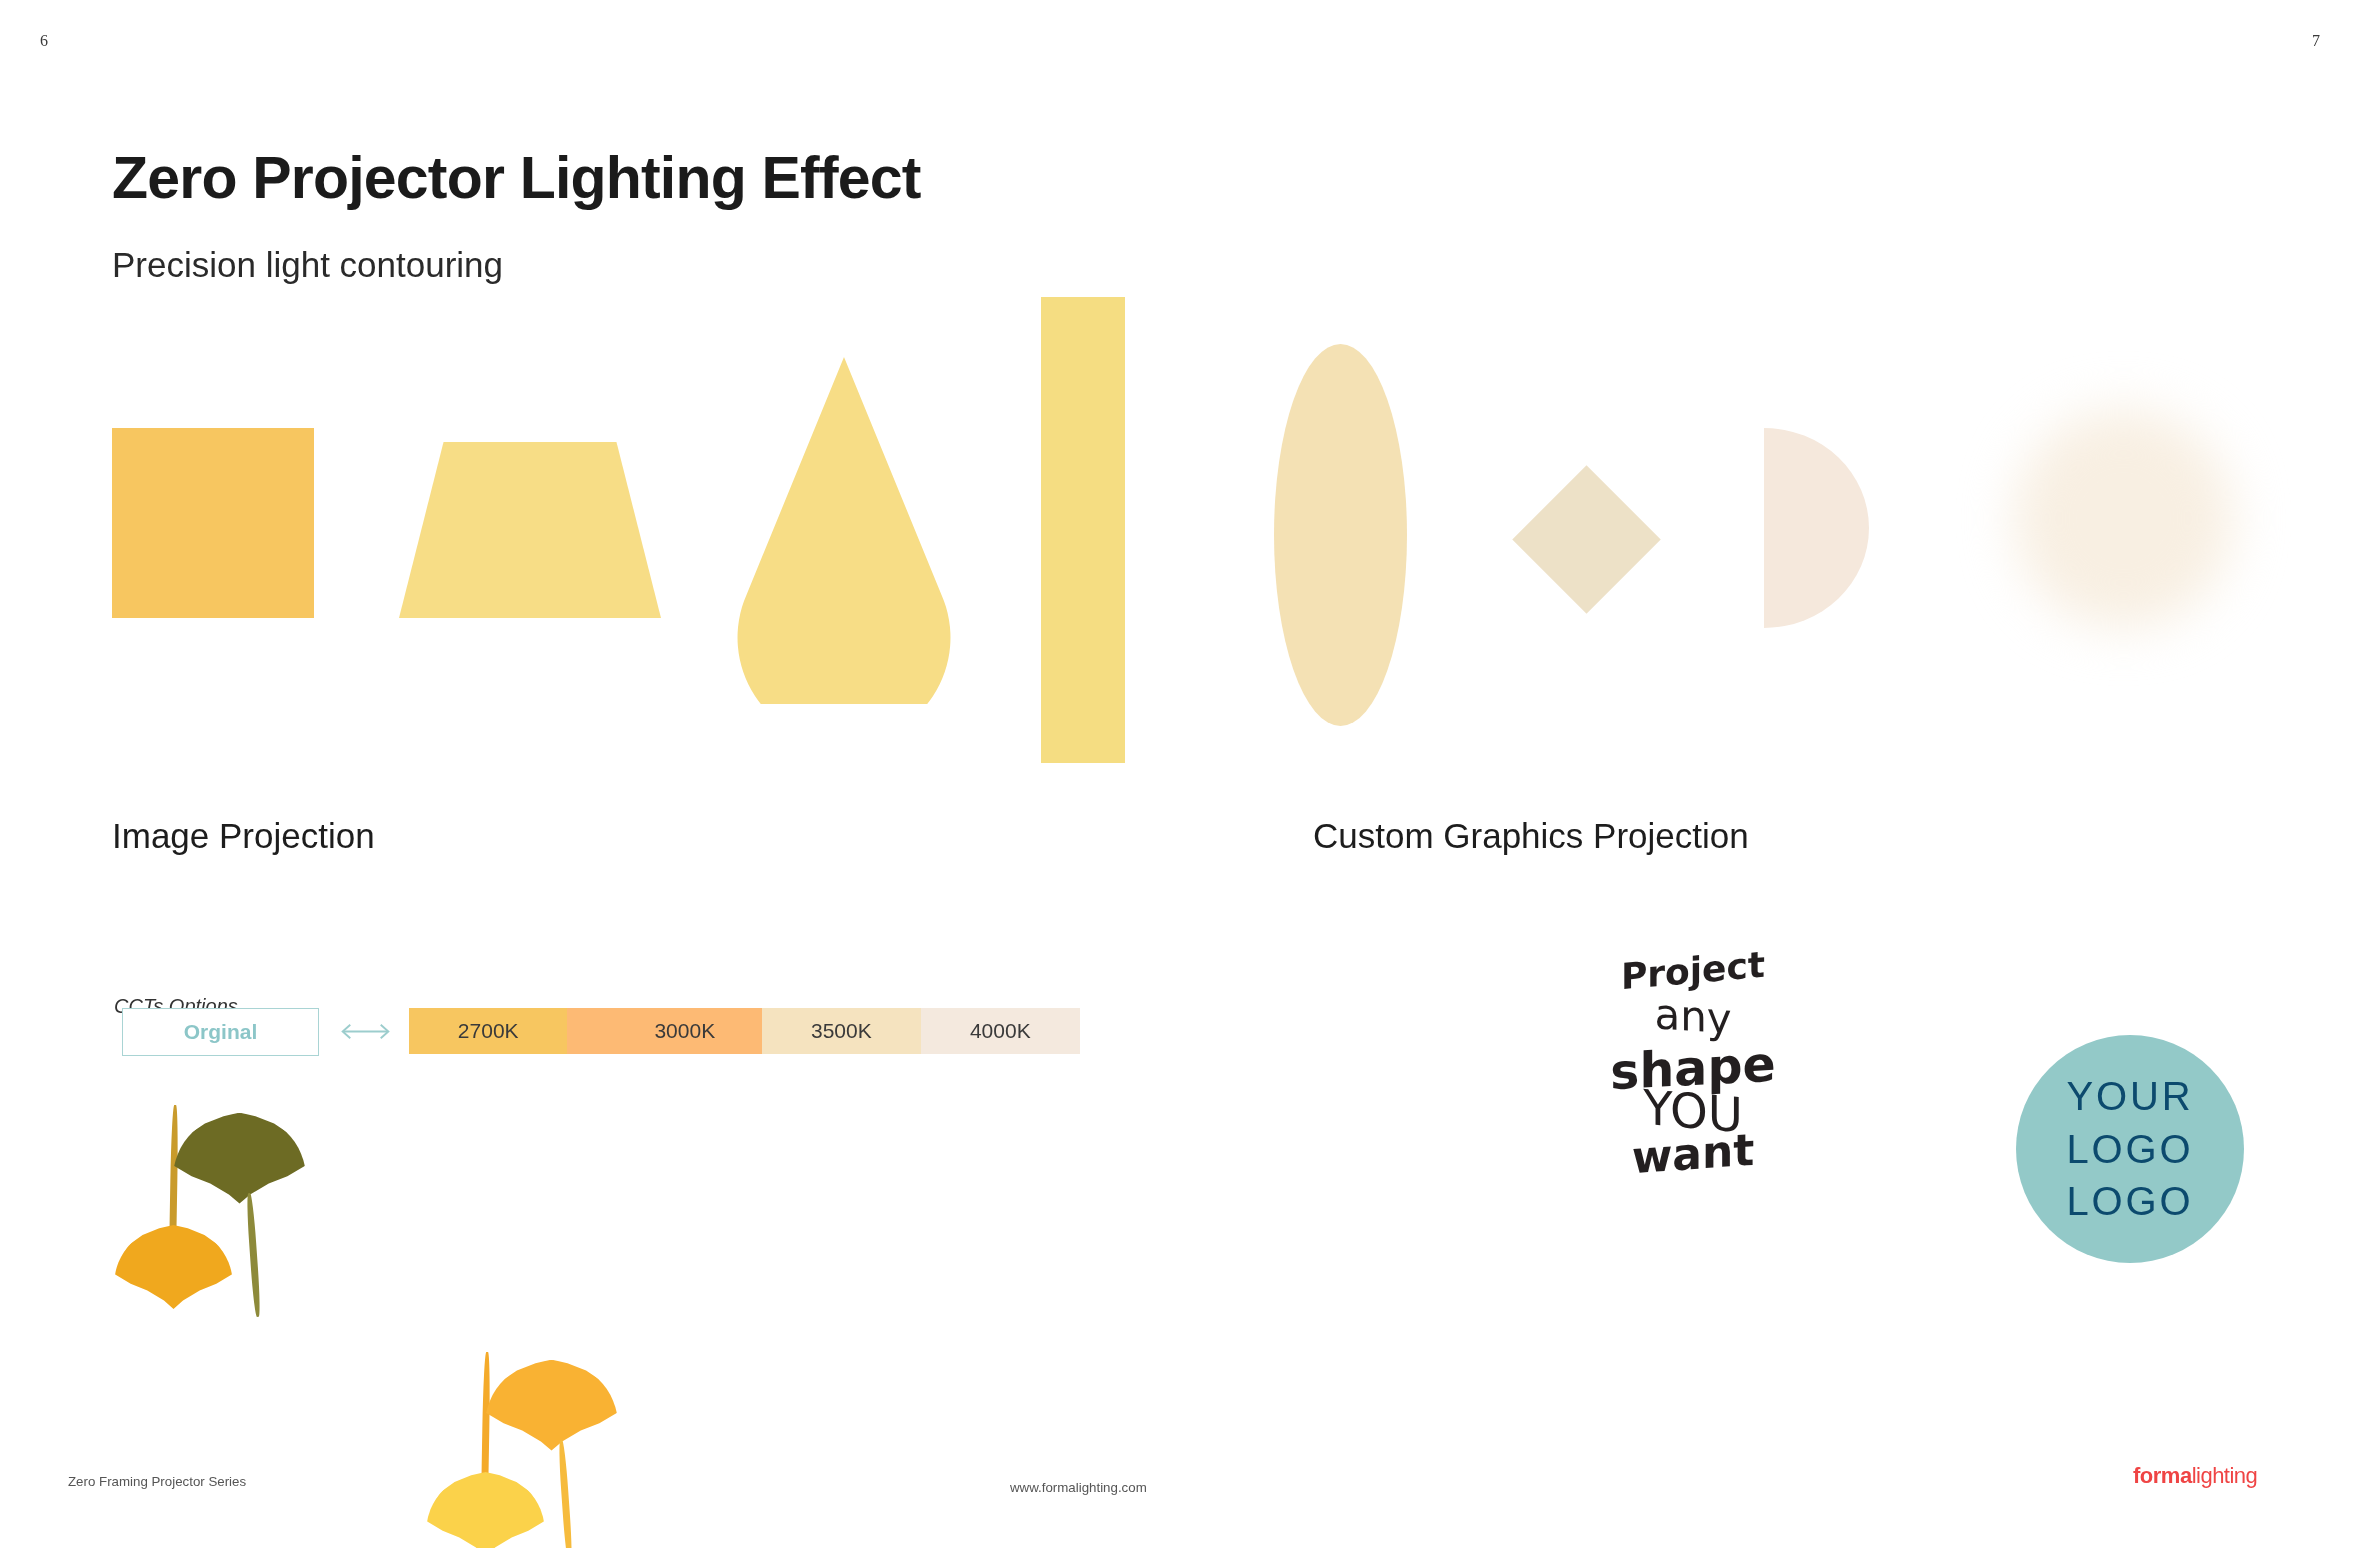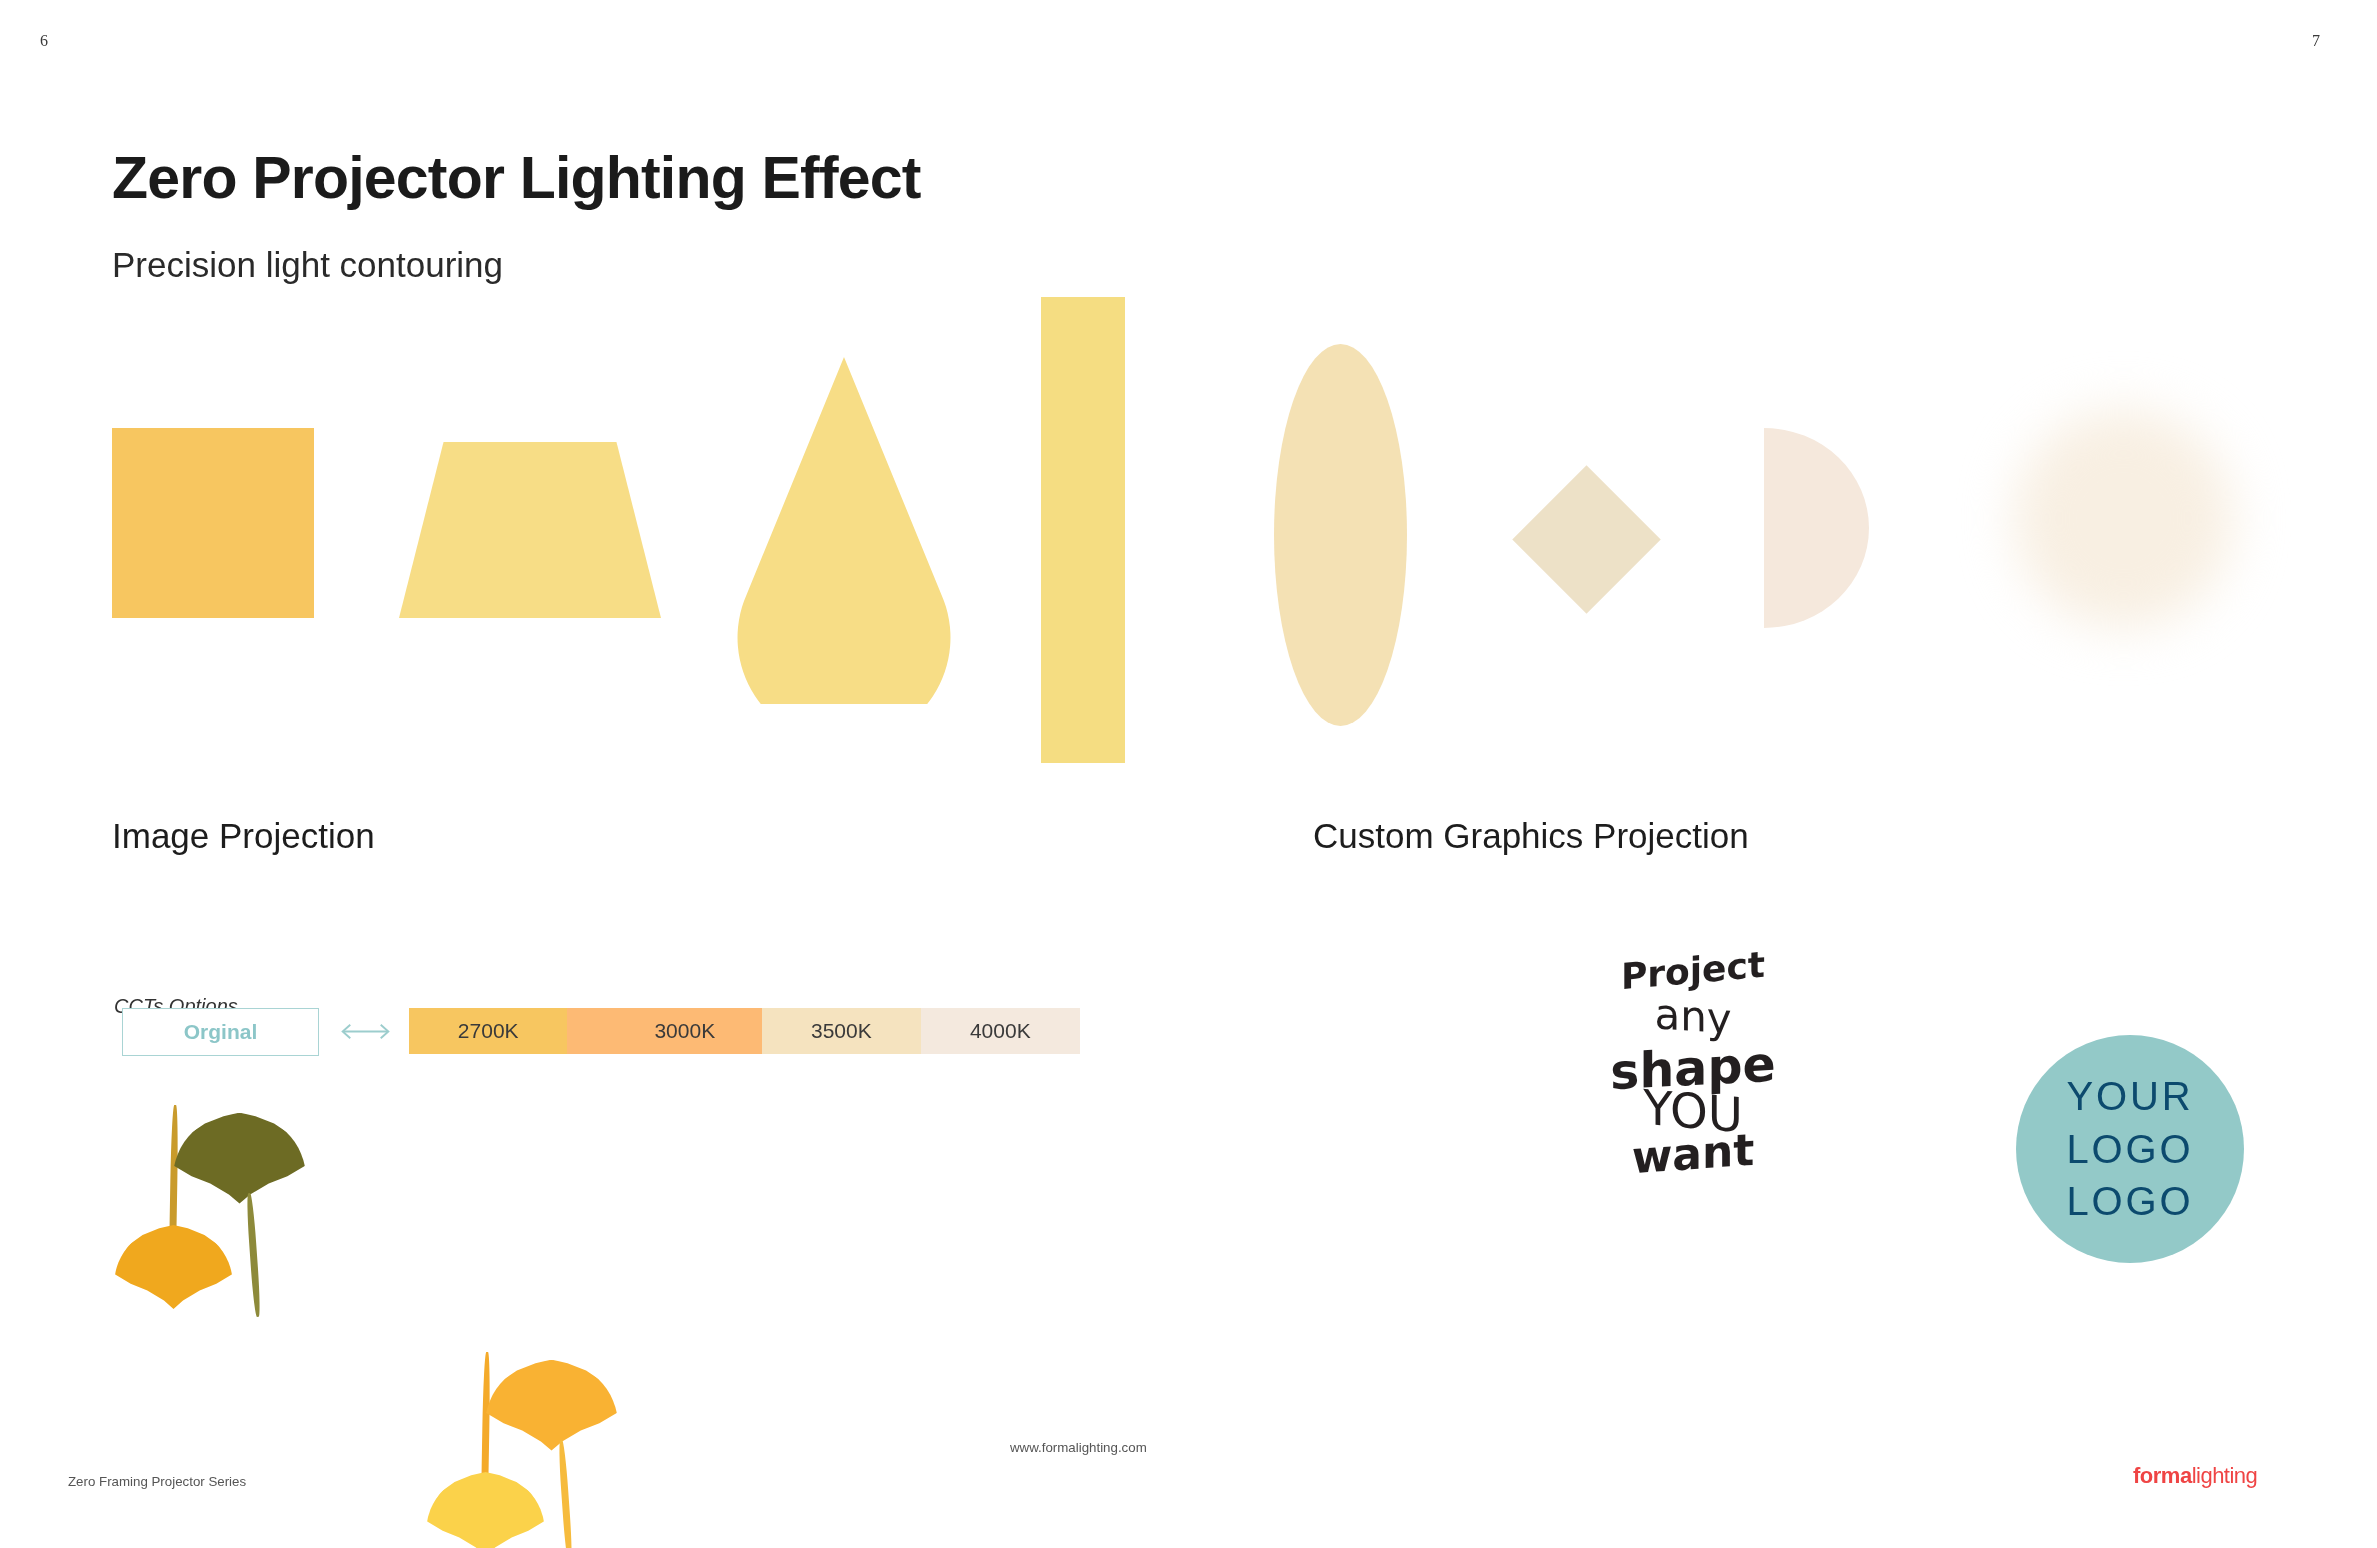--- a/index.html
+++ b/index.html
@@ -139,17 +139,17 @@
   <div class="circ-line" style="top:188px;font-size:44px;text-transform:capitalize;transform:skewY(-4deg);">want</div>
 </div>
 
 <div class="abs logo-circle" style="left:2016px;top:1035px;width:228px;height:228px;">
   <div>YOUR</div>
   <div>LOGO</div>
   <div>LOGO</div>
 </div>
 
 <div class="abs foot" style="left:68px;top:1474px;">Zero Framing Projector Series</div>
-<div class="abs foot" style="left:1010px;top:1440px;">www.formalighting.com</div>
+<div class="abs foot" style="left:1010px;top:1480px;">www.formalighting.com</div>
 <div class="abs brand" style="left:2133px;top:1463px;">
   <b>forma</b><i>lighting</i>
 </div>
 
 
 </body></html>

